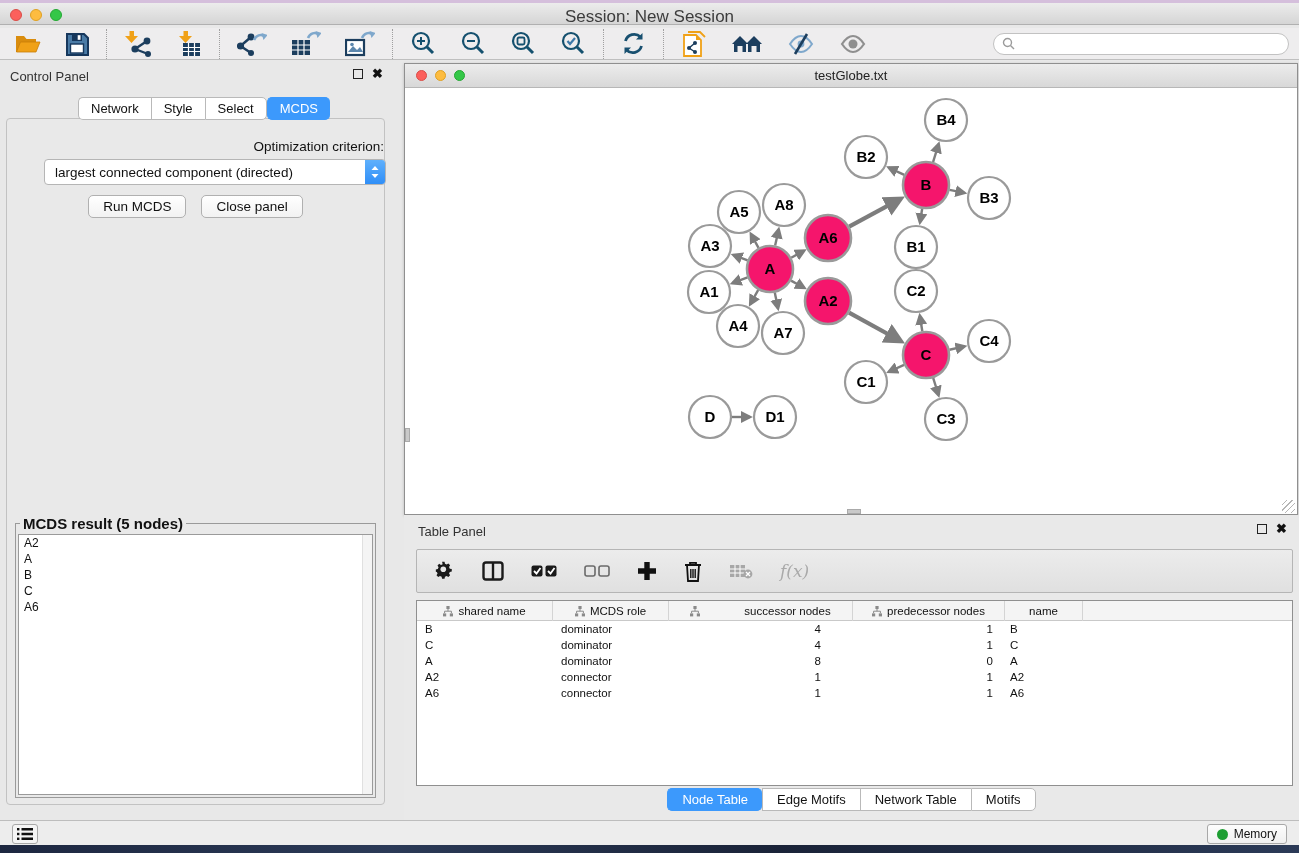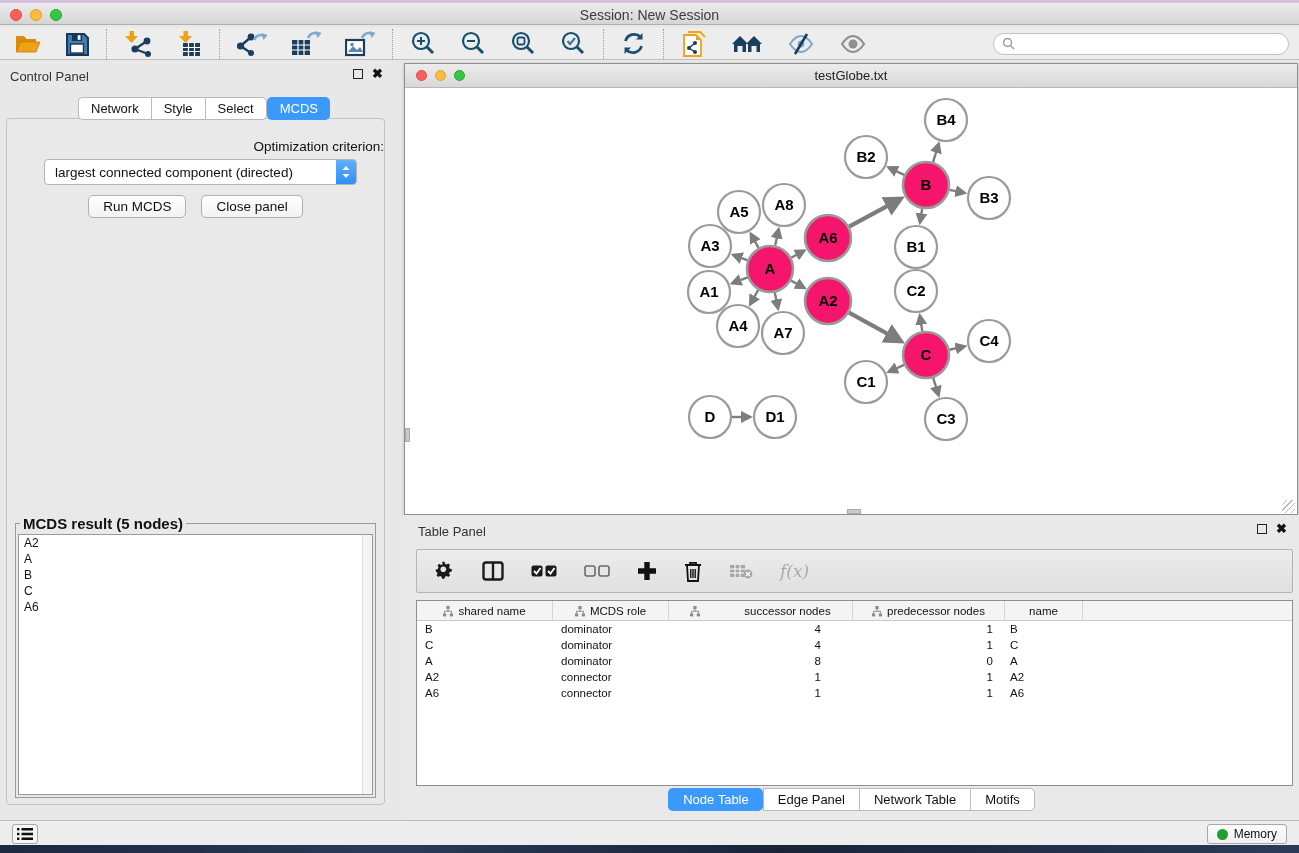--- a/index.html
+++ b/index.html
@@ -3,21 +3,21 @@
 <meta charset="utf-8">
 <style>
   * { margin:0; padding:0; box-sizing:border-box; }
   html,body { width:1299px; height:853px; overflow:hidden; }
   body { font-family:"Liberation Sans", sans-serif; font-size:13px; color:#222; background:#e8e8e8; }
   .app { position:relative; width:1299px; height:853px; background:#e8e8e8; }
 
   
   .titlebar { position:absolute; left:0; top:0; width:100%; height:25px;
     background:linear-gradient(#ececec,#d5d5d5); border-top:3px solid #d5bfdc; border-bottom:1px solid #b0b0b0; }
-  .titlebar .title { position:absolute; left:0; right:0; top:4px; text-align:center; font-size:14px; color:#3c3c3c; }
+  .titlebar .title { position:absolute; left:0; right:0; top:4px; text-align:center; font-size:17px; color:#3c3c3c; }
   .lights { position:absolute; left:10px; top:6px; display:flex; gap:8px; }
   .light { width:12px; height:12px; border-radius:50%; display:inline-block; }
   .light.red { background:#fc605c; border:1px solid #d94e48; }
   .light.yellow { background:#fdbc40; border:1px solid #dfa123; }
   .light.green { background:#34c748; border:1px solid #24a833; }
 
   
   .toolbar { position:absolute; left:0; top:28px; width:100%; height:32px; background:#eeedee;
     border-bottom:1px solid #bfbfbf; display:flex; align-items:center; padding:0 10px 0 14px; }
   .tb-group { display:flex; align-items:center; gap:24px; padding:0 17px; }
@@ -35,21 +35,21 @@
   .float-btn { width:10px; height:10px; border:1.6px solid #222; display:inline-block; background:transparent; }
   .close-btn { font-size:13px; font-weight:bold; color:#111; line-height:10px; background:none; border:none; }
   .cp-tabs { position:absolute; left:78px; top:36px; display:flex; z-index:2; }
   .tab { background:#fff; border:1px solid #b9b9b9; border-right:none; padding:3px 12px; font-size:13px; color:#111; }
   .tab:first-child { border-radius:5px 0 0 5px; }
   .tab.last { border-right:1px solid #b9b9b9; border-radius:0 5px 5px 0; }
   .tab.active { background:#3c99fc; color:#fff; border-color:#3c99fc; border-radius:5px; }
   .cp-body { position:absolute; left:6px; top:57px; width:379px; height:687px; background:#e9e9e9;
     border:1px solid #c2c2c2; border-radius:4px; }
   .opt-label { text-align:right; margin-top:20px; font-size:13.5px; color:#111; }
-  .select { position:absolute; left:37px; top:40px; width:313px; height:26px; background:#fff;
+  .select { position:absolute; left:37px; top:40px; width:342px; height:26px; background:#fff;
     border:1px solid #b5b5b5; border-radius:4px; display:flex; align-items:center; }
   .select .sel-text { flex:1; padding-left:10px; font-size:13.5px; color:#111; white-space:nowrap; }
   .stepper { width:20px; height:24px; background:linear-gradient(#5fb0fc,#2f8ef7); border-radius:0 3px 3px 0;
     display:flex; align-items:center; justify-content:center; }
   .cp-buttons { position:absolute; left:0; top:76px; width:100%; display:flex; justify-content:center; gap:15px; }
   .btn { background:linear-gradient(#ffffff,#f2f2f2); border:1px solid #b0b0b0; border-radius:5px;
     padding:3px 14px; font-size:13.5px; color:#111; }
   fieldset.result { position:absolute; left:8px; top:396px; width:361px; height:283px;
     border:1px solid #9a9a9a; background:#e9e9e9; padding:2px; }
   fieldset.result legend { font-size:15px; padding:0 3px; margin-left:2px; color:#111;font-weight:bold; }
@@ -572,21 +572,21 @@
             <div class="td" style="width: 136px; text-align: left; padding-left: 8px;">A6</div>
             <div class="td" style="width: 116px; text-align: left; padding-left: 8px;">connector</div>
             <div class="td" style="width: 184px; text-align: right; padding-right: 32px;">1</div>
             <div class="td" style="width: 152px; text-align: right; padding-right: 12px;">1</div>
             <div class="td" style="width: 78px; text-align: left; padding-left: 5px;">A6</div>
           </div>
         </div>
     </div>
     <div class="tp-tabs">
       <button class="tab active" style="border-radius:5px;">Node Table</button>
-      <button class="tab" style="border-radius:0;">Edge Panel</button>
+      <button class="tab" style="border-radius:0;">Edge Motifs</button>
       <button class="tab" style="border-radius:0;">Network Table</button>
       <button class="tab last">Motifs</button>
     </div>
   </div>
 
   <div class="statusbar">
     <button class="list-btn">
       <svg width="16" height="14" viewBox="0 0 16 14">
         <rect x="0" y="1" width="2.4" height="2.4" fill="#111"></rect>
           <rect x="0" y="5.8" width="2.4" height="2.4" fill="#111"></rect>

